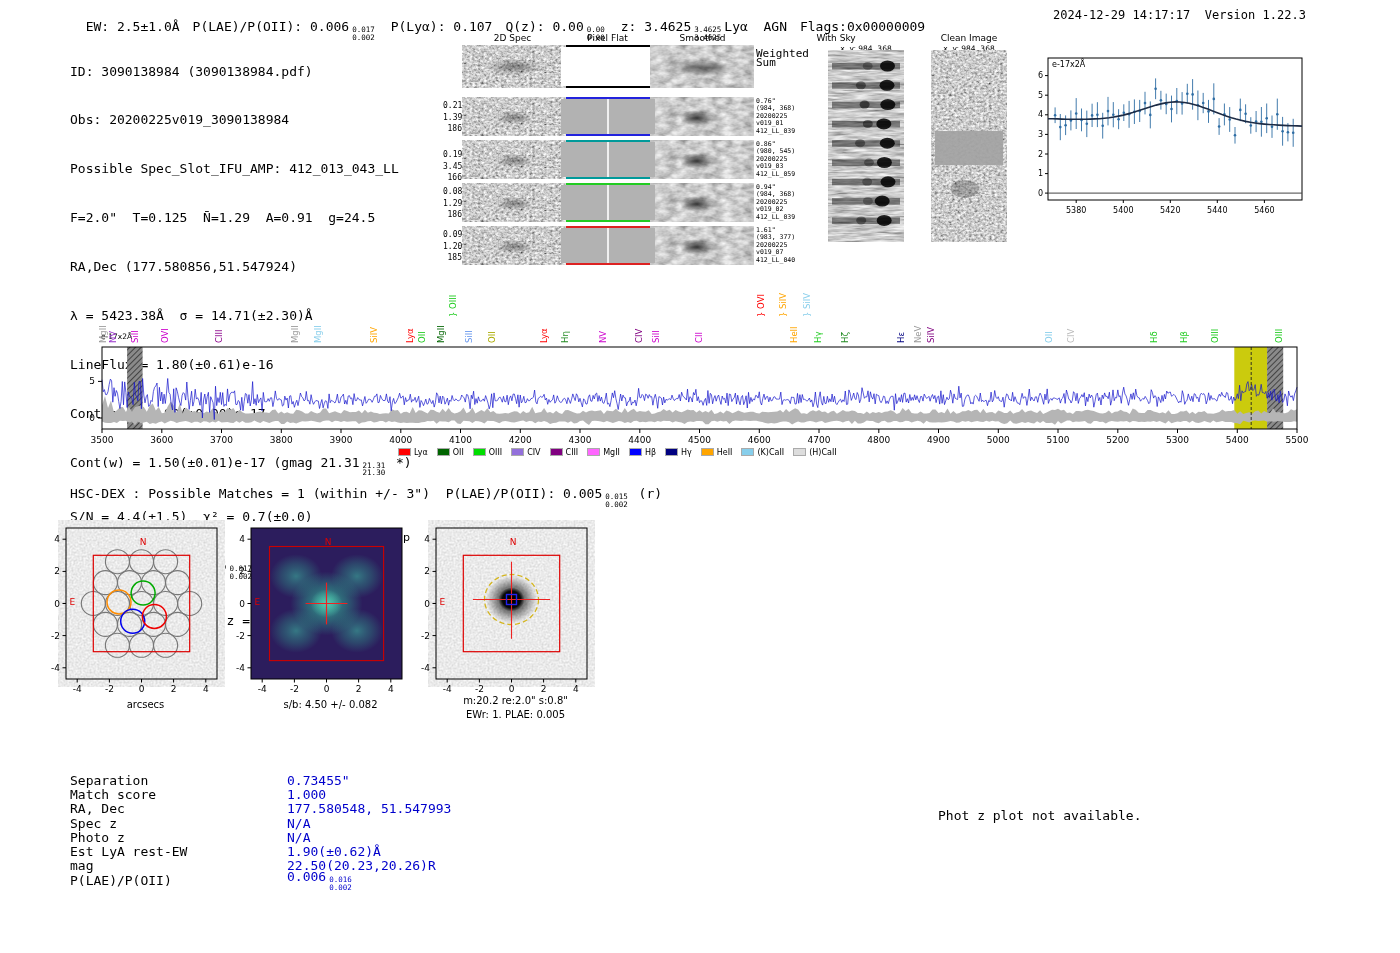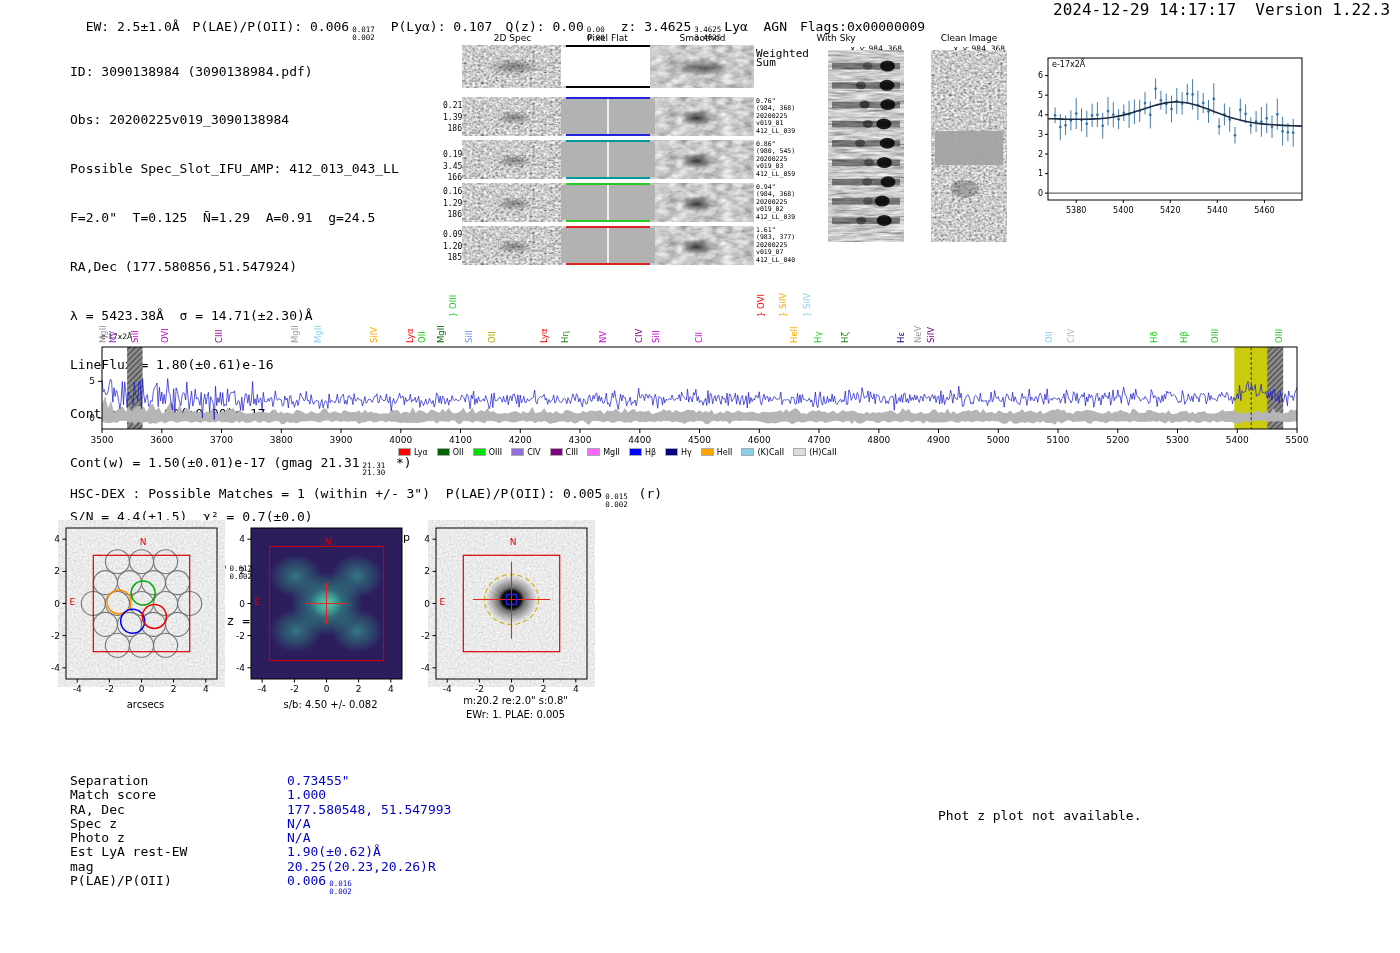--- a/index.html
+++ b/index.html
@@ -1,56 +1,56 @@
 <!DOCTYPE html>
 <html><head>
 <meta charset="utf-8">
 <style>
   *{margin:0;padding:0;box-sizing:border-box}
   html,body{width:1400px;height:953px;background:#fff;overflow:hidden}
   body{position:relative;font-family:"DejaVu Sans Mono",monospace;color:#000}
   .abs{position:absolute}
   .nowrap{white-space:pre}
   .topline{left:70px;top:4px;font-size:13px}
-  .topright{left:1053px;top:0;font-size:16px}
+  .topright{left:1053px;top:8px;font-size:12px}
   .seg{margin-right:13px}
   .stack{display:inline-flex;flex-direction:column;font-size:7.5px;line-height:7.5px;vertical-align:-1px;margin:0 3px}
   .infoblock{left:70px;top:31px;font-size:13px;line-height:16.3px;white-space:pre}
   
   .cutouts{left:443px;top:45px;width:420px;height:230px}
   .cuthead{position:absolute;top:-12px;font:9px "DejaVu Sans",sans-serif;text-align:center}
   .cutrow{position:absolute;left:22px;width:286px;border:2px solid;display:flex;background:#fff}
   .cimg{flex:1;height:100%;display:block;min-width:0}
   .flat{background:#b2b2b2;position:relative}
   .flat::after{content:"";position:absolute;left:49%;top:0;width:2px;height:100%;background:#f0f0f0}
   .flatwhite{background:#fff}
   .cutleft{position:absolute;left:0;width:19px;text-align:right;font-size:8px;line-height:11.5px}
   .cutright{position:absolute;left:313px;font-size:6.5px;line-height:7.4px;white-space:pre}
   .wsum{position:absolute;left:313px;top:4px;font-size:11px;line-height:9px}
   
   .skytitle{font:9px "DejaVu Sans",sans-serif;text-align:center;width:72px}
-  .skycoords{font:7.5px "DejaVu Sans",sans-serif;text-align:right;width:72px}
+  .skycoords{font:7.5px "DejaVu Sans",sans-serif;text-align:center;width:72px}
   .skypanel{width:72px;height:178px;border:2px solid #2121bd;background:#888}
   
   svg{overflow:visible}
   .tick9{font:9px "DejaVu Sans",sans-serif}
   .tick8{font:8px "DejaVu Sans",sans-serif}
   .tick7{font:7.5px "DejaVu Sans",sans-serif}
   .llab{font:8.5px "DejaVu Sans",sans-serif}
   .ptick{font:9px "DejaVu Sans",sans-serif}
   .ne{font:9px "DejaVu Sans",sans-serif;fill:#dd0000}
   .legendrow{left:398px;top:448px;display:flex;gap:9px;align-items:center}
   .legitem{font:8px "DejaVu Sans",sans-serif;white-space:nowrap}
   .legswatch{display:inline-block;width:13px;height:8px;margin-right:3px;vertical-align:-1px;border:0.5px solid #aaa}
   .hscdex{left:70px;top:486px;font-size:13px}
   .ptitle{position:absolute;top:531px;width:185px;padding-left:26px;text-align:right;font:11px "DejaVu Sans",sans-serif}
   .pcap{position:absolute;width:185px;padding-left:26px;text-align:center;font:10px "DejaVu Sans",sans-serif}
   
   .mtable{left:70px;top:773px}
-  .trow{display:flex;height:14.3px;font-size:13px;align-items:flex-start}
+  .trow{display:flex;height:14.3px;font-size:13px;align-items:center}
   .tlabel{width:217px}
   .tvalue{color:#0000cc}
   .stackblue{color:#0000cc}
   .photz{left:938px;top:808px;font-size:13px}
 </style>
 </head>
 <body>
 
 <svg width="0" height="0" style="position:absolute">
 <defs>
@@ -195,21 +195,21 @@
           <rect width="100%" height="100%" filter="url(#fFine2)"></rect>
           <ellipse cx="47" cy="19" rx="20" ry="7" fill="url(#gBlobDark)" opacity="0.4"></ellipse>
         </svg>
         <div class="cimg flat"></div>
         <svg class="cimg">
           <rect width="100%" height="100%" filter="url(#fSmooth)"></rect>
           <ellipse cx="42" cy="19" rx="17" ry="8" fill="url(#gBlobDark)" opacity="0.8"></ellipse>
         </svg>
       </div>
       <div class="cutleft" style="top:141px">
-        <div>0.16</div>
+        <div>0.08</div>
         <div>1.29</div>
         <div>186</div>
       </div>
       <div class="cutright" style="top:139px"><div>0.94"</div><div>(984, 368)</div><div>20200225</div><div>v019_02</div><div>412_LL_039</div></div>
       <div class="cutrow" style="top:181px;height:39px;border-color:#dd2222">
         <svg class="cimg">
           <rect width="100%" height="100%" filter="url(#fFine2)"></rect>
           <ellipse cx="47" cy="19" rx="20" ry="7" fill="url(#gBlobDark)" opacity="0.4"></ellipse>
         </svg>
         <div class="cimg flat"></div>
@@ -653,21 +653,21 @@
     <div class="trow">
       <div class="tlabel">Photo z</div>
       <div class="tvalue"><span>N/A</span></div>
     </div>
     <div class="trow">
       <div class="tlabel">Est LyA rest-EW</div>
       <div class="tvalue"><span>1.90(±0.62)Å</span></div>
     </div>
     <div class="trow">
       <div class="tlabel">mag</div>
-      <div class="tvalue"><span>20.25(20.23,20.26)R</span></div>
+      <div class="tvalue"><span>22.50(20.23,20.26)R</span></div>
     </div>
     <div class="trow">
       <div class="tlabel">P(LAE)/P(OII)</div>
       <div class="tvalue"><span>0.006</span><span class="stack stackblue">
           <span>0.016</span>
           <span>0.002</span>
         </span></div>
     </div>
   </div>
 

